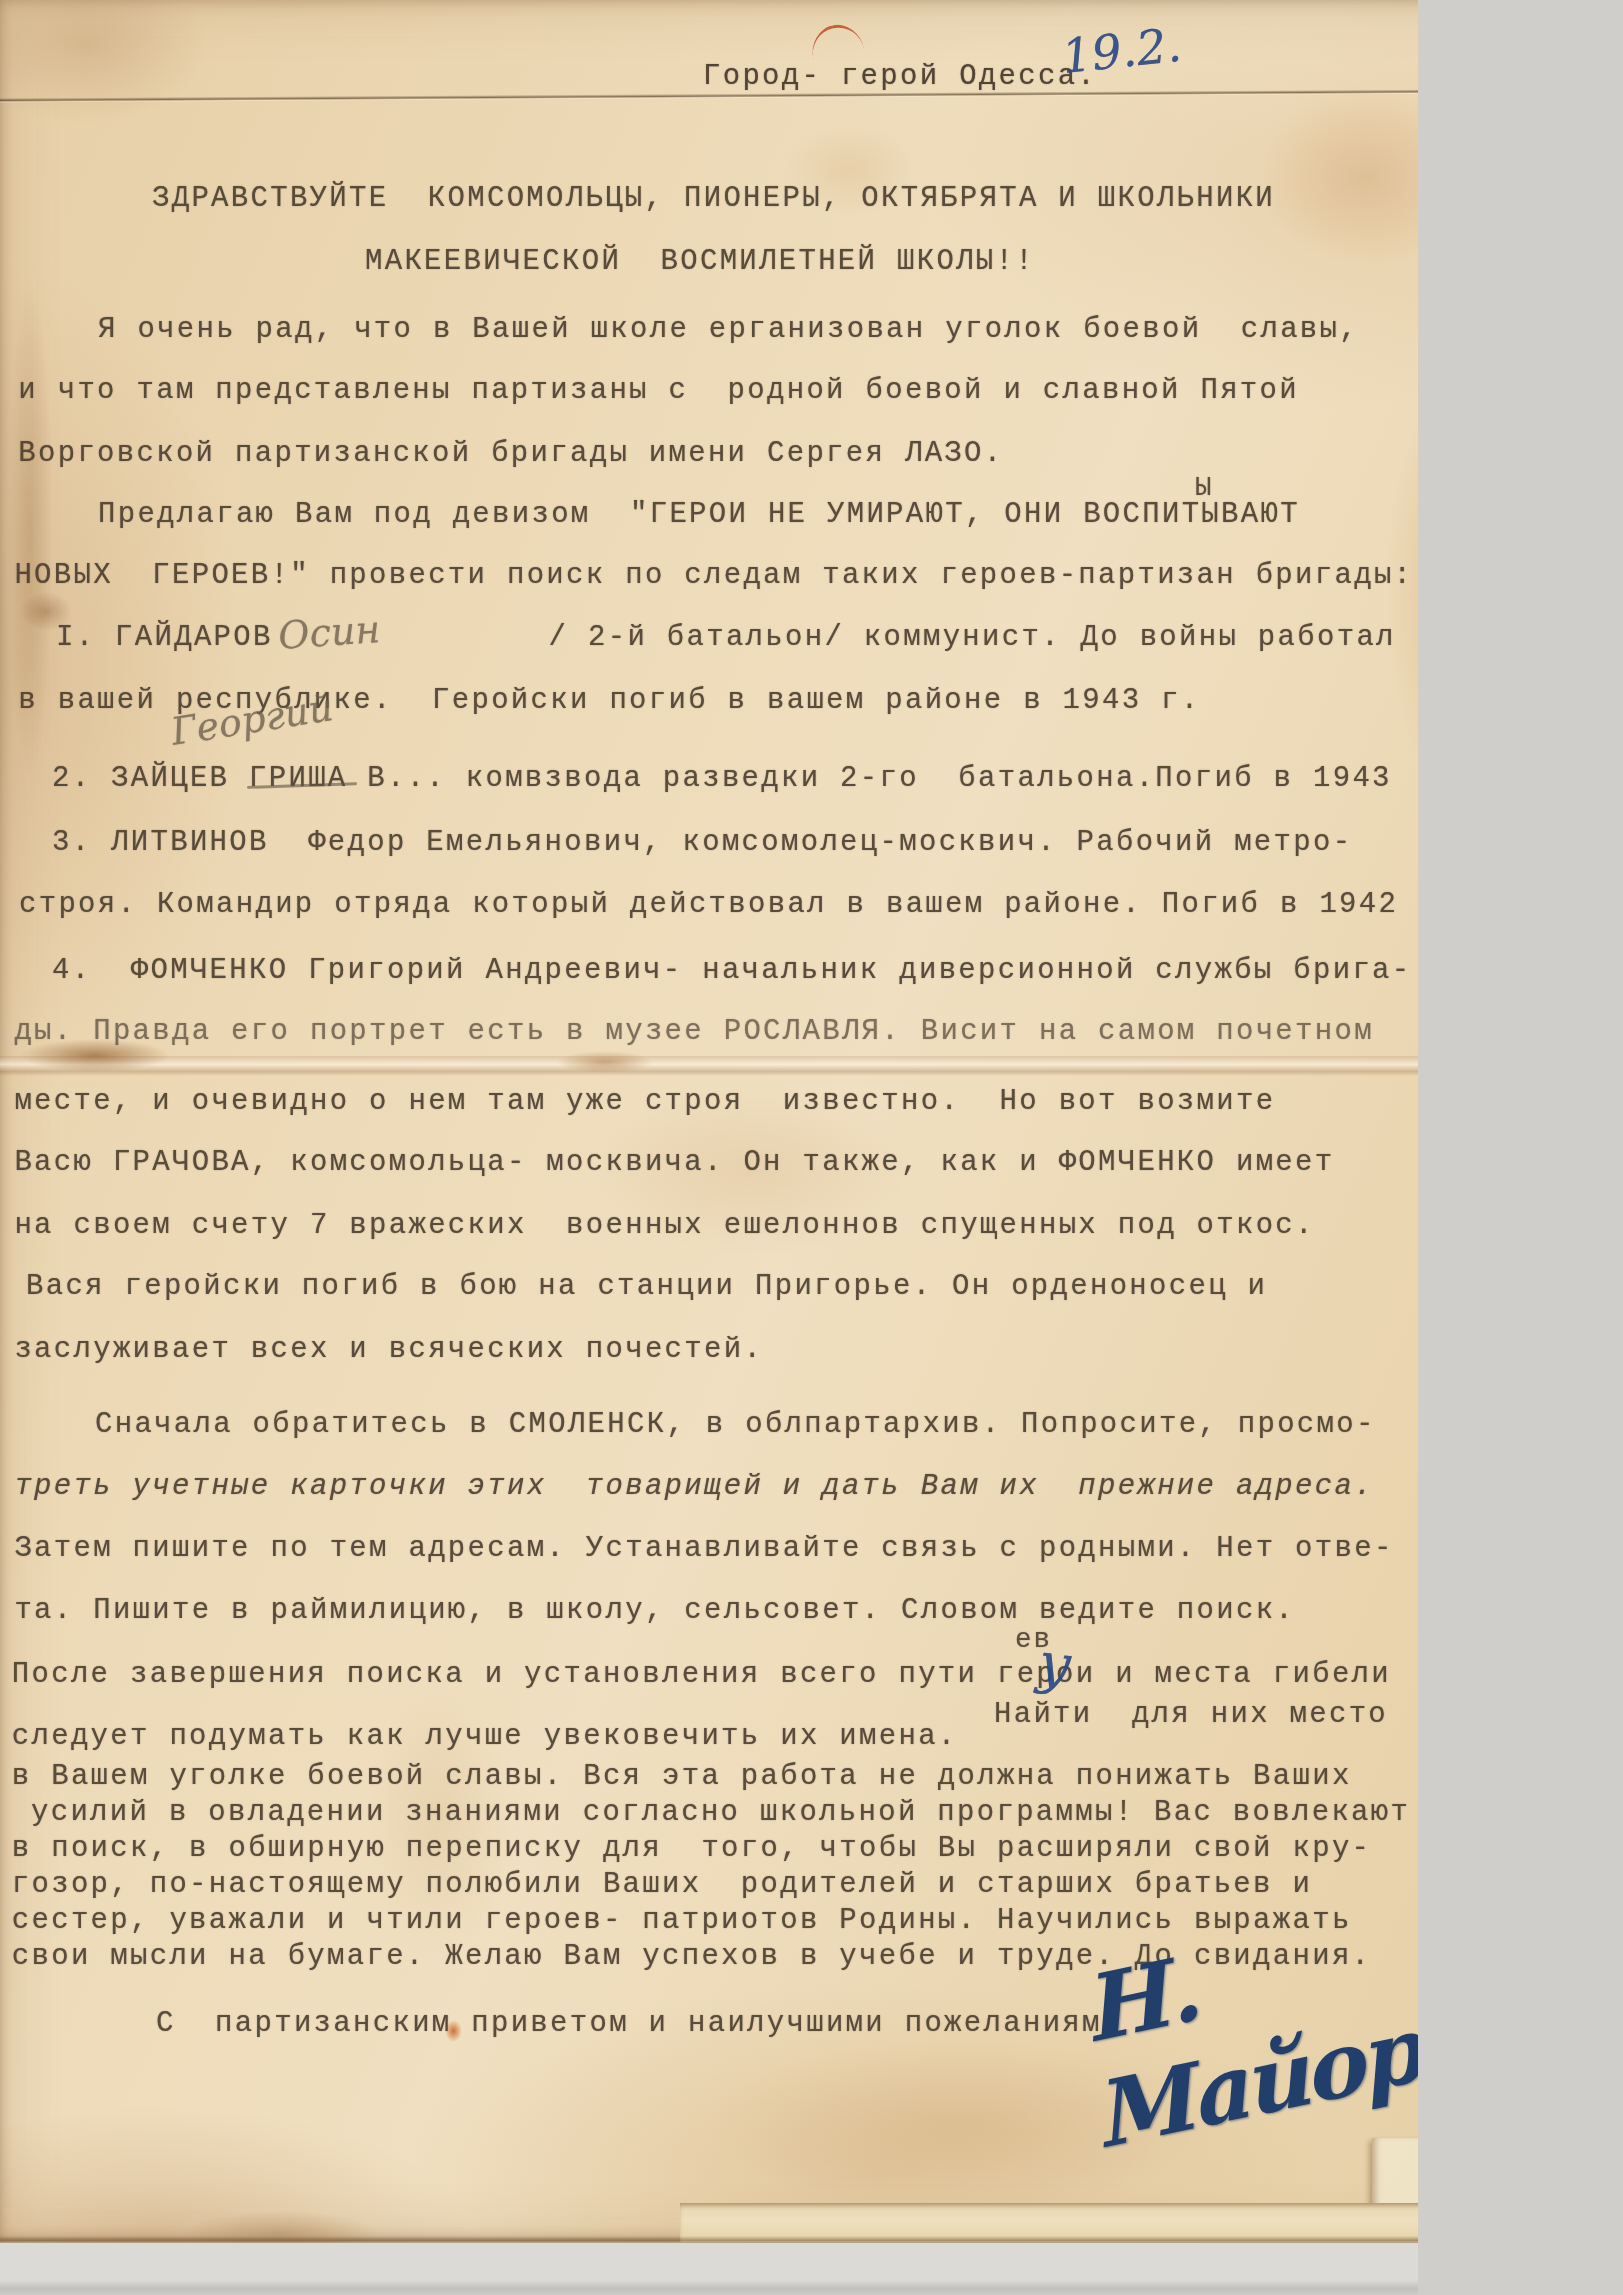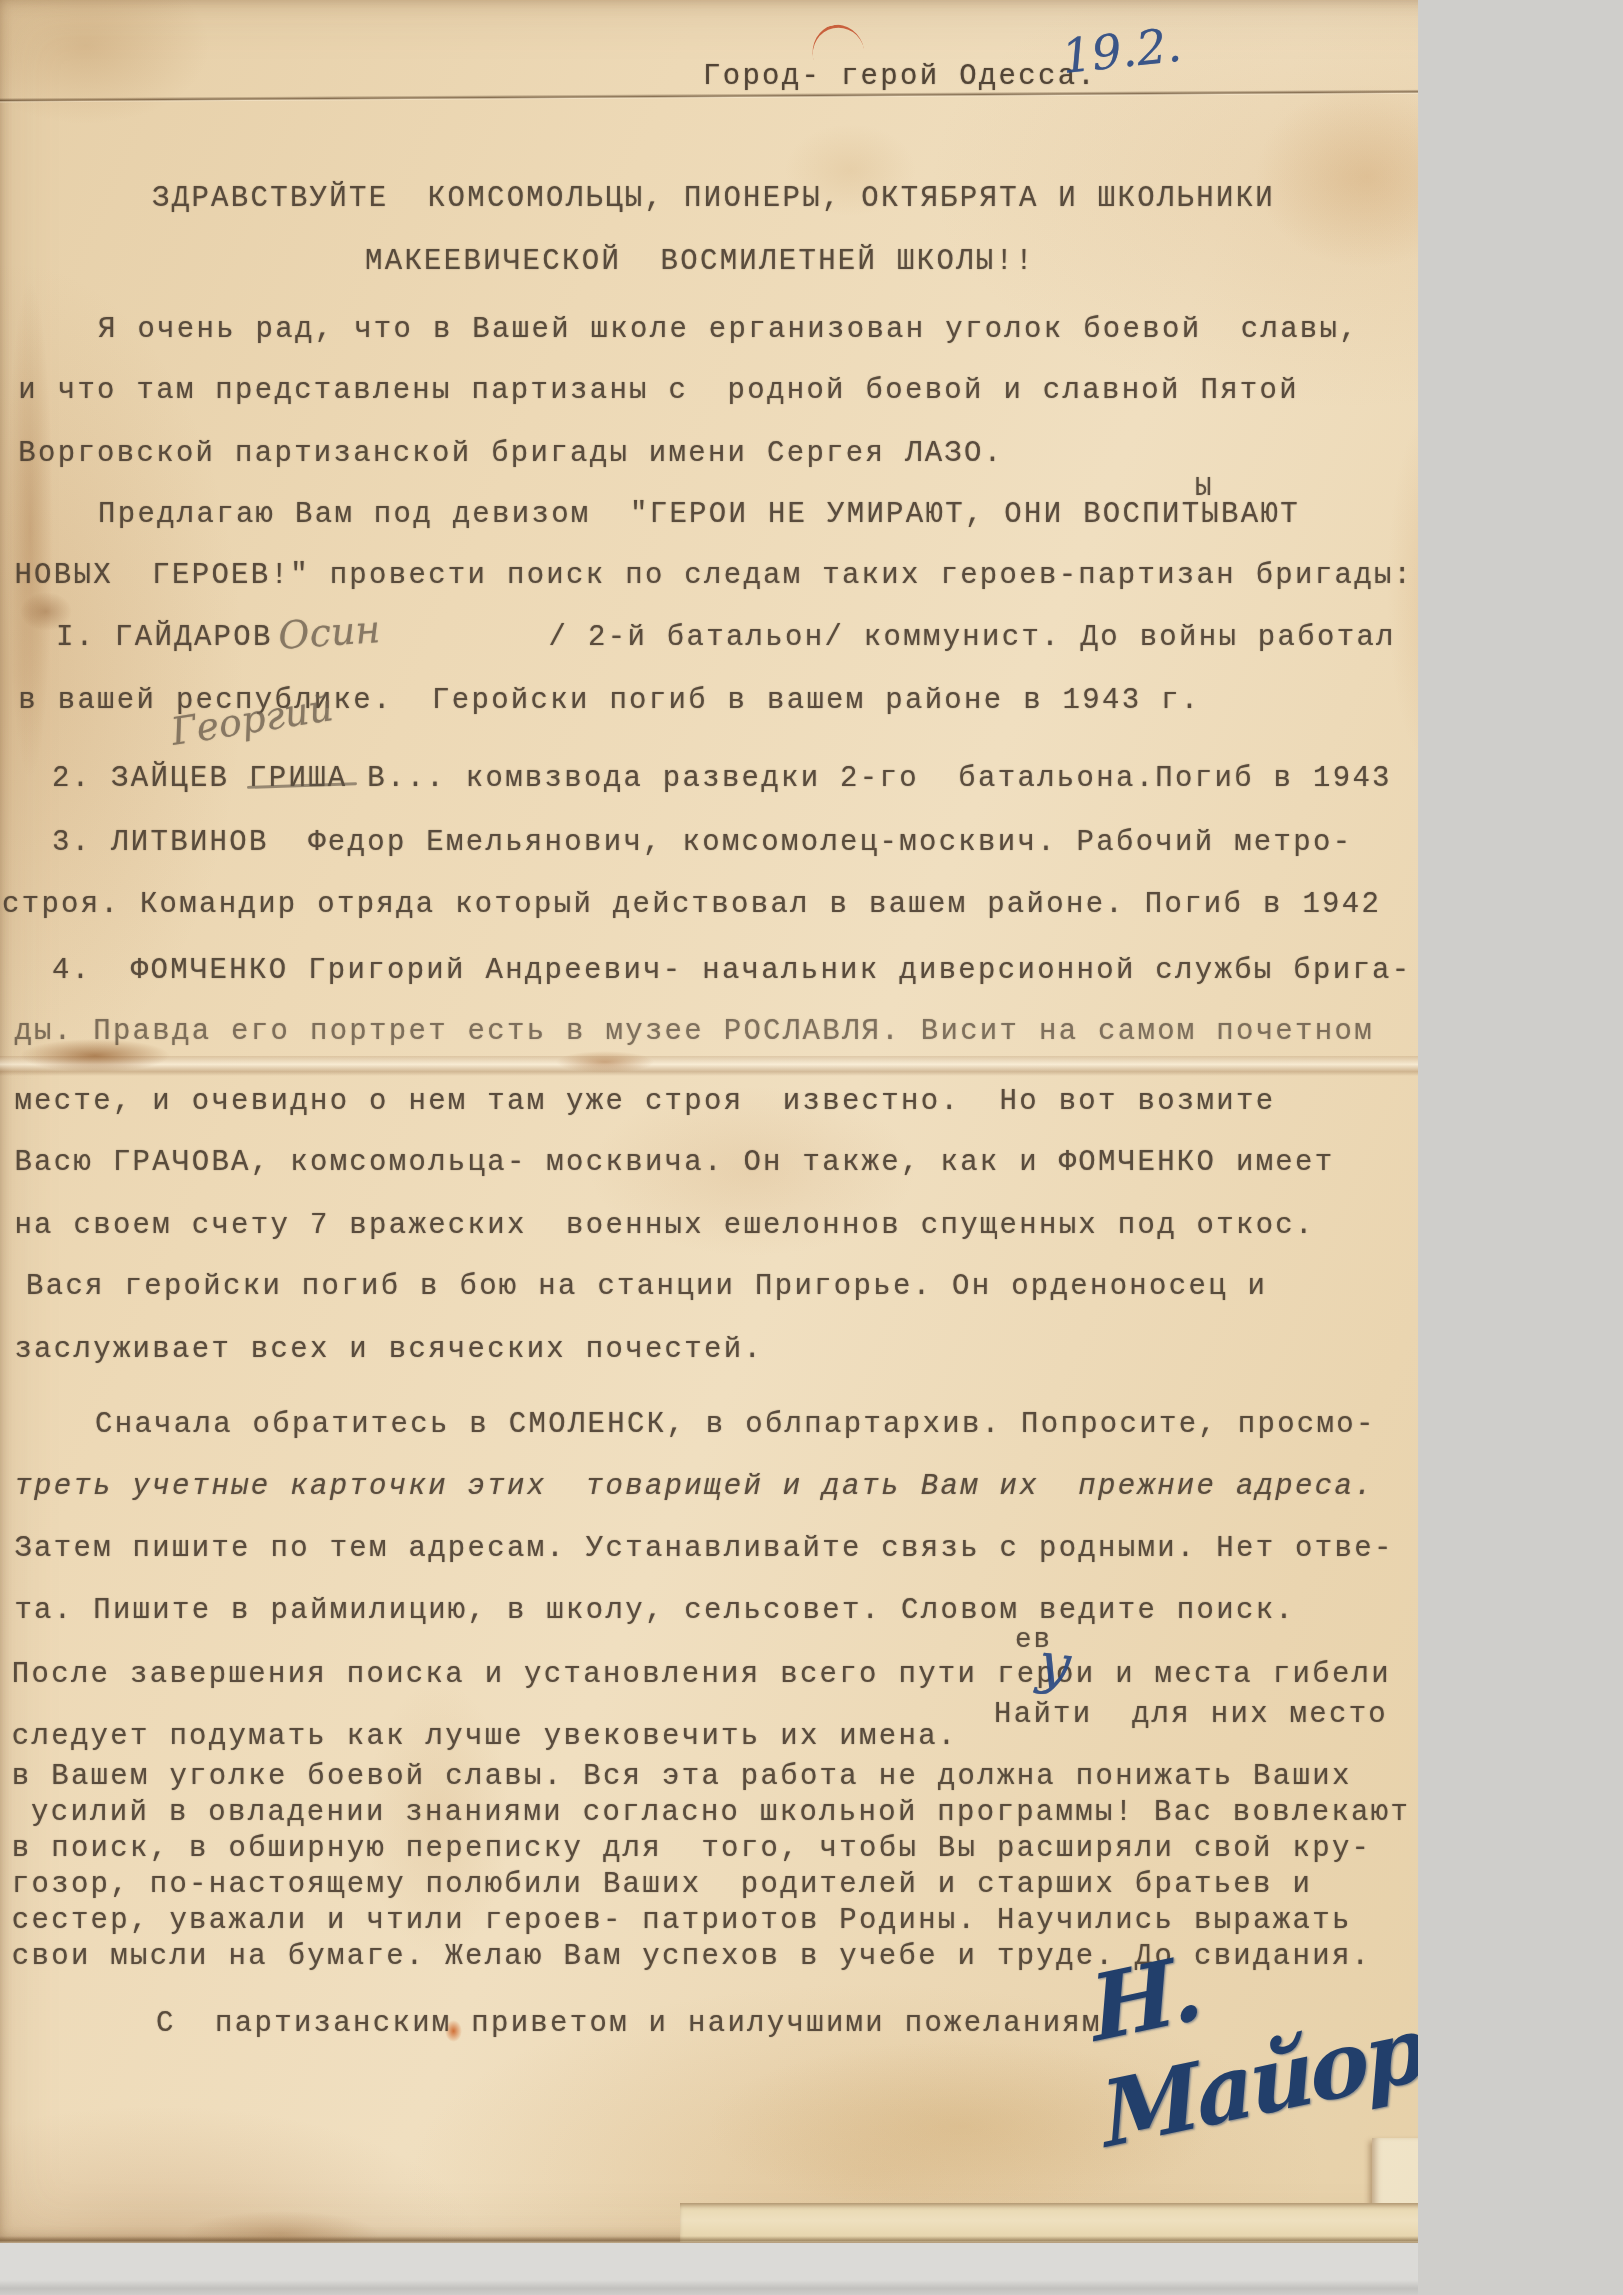--- a/index.html
+++ b/index.html
@@ -109,21 +109,21 @@
       <div class="line" style="left: 365px; top: 245px;">МАКЕЕВИЧЕСКОЙ  ВОСМИЛЕТНЕЙ ШКОЛЫ!!</div>
       <div class="line" style="left: 98px; top: 313px;">Я очень рад, что в Вашей школе ерганизован уголок боевой  славы,</div>
       <div class="line" style="left: 18.3px; top: 374px;">и что там представлены партизаны с  родной боевой и славной Пятой</div>
       <div class="line" style="left: 18.3px; top: 437px;">Ворговской партизанской бригады имени Сергея ЛАЗО.</div>
       <div class="line" style="left: 98px; top: 498px;">Предлагаю Вам под девизом  "ГЕРОИ НЕ УМИРАЮТ, ОНИ ВОСПИТЫВАЮТ</div>
       <div class="line" style="left: 14.4px; top: 559px;">НОВЫХ  ГЕРОЕВ!" провести поиск по следам таких героев-партизан бригады:</div>
       <div class="line" style="left: 56px; top: 621px;">I. ГАЙДАРОВ              / 2-й батальон/ коммунист. До войны работал</div>
       <div class="line" style="left: 18.3px; top: 684px; text-align: right;">в вашей республике.  Геройски погиб в вашем районе в 1943 г.</div>
       <div class="line" style="left: 52px; top: 762px;">2. ЗАЙЦЕВ ГРИША В... комвзвода разведки 2-го  батальона.Погиб в 1943</div>
       <div class="line" style="left: 52px; top: 826px;">3. ЛИТВИНОВ  Федор Емельянович, комсомолец-москвич. Рабочий метро-</div>
-      <div class="line" style="left: 2px; top: 888px;">строя. Командир отряда который действовал в вашем районе. Погиб в 1942</div>
+      <div class="line" style="left: 19px; top: 888px;">строя. Командир отряда который действовал в вашем районе. Погиб в 1942</div>
       <div class="line" style="left: 52px; top: 954px;">4.  ФОМЧЕНКО Григорий Андреевич- начальник диверсионной службы брига-</div>
       <div class="line faded" style="left: 14.4px; top: 1015px;">ды. Правда его портрет есть в музее РОСЛАВЛЯ. Висит на самом почетном</div>
       <div class="line" style="left: 14.4px; top: 1085px;">месте, и очевидно о нем там уже строя  известно.  Но вот возмите</div>
       <div class="line" style="left: 14.4px; top: 1146px;">Васю ГРАЧОВА, комсомольца- москвича. Он также, как и ФОМЧЕНКО имеет</div>
       <div class="line" style="left: 14.4px; top: 1209px;">на своем счету 7 вражеских  военных ешелоннов спущенных под откос.</div>
       <div class="line" style="left: 26px; top: 1270px;">Вася геройски погиб в бою на станции Пригорье. Он орденоносец и</div>
       <div class="line" style="left: 14.4px; top: 1333px;">заслуживает всех и всяческих почестей.</div>
       <div class="line" style="left: 95px; top: 1408px;">Сначала обратитесь в СМОЛЕНСК, в облпартархив. Попросите, просмо-</div>
       <div class="line" style="left: 14.4px; top: 1470px; font-style: italic;">треть учетные карточки этих  товарищей и дать Вам их  прежние адреса.</div>
       <div class="line" style="left: 14.4px; top: 1532px;">Затем пишите по тем адресам. Устанавливайте связь с родными. Нет отве-</div>

